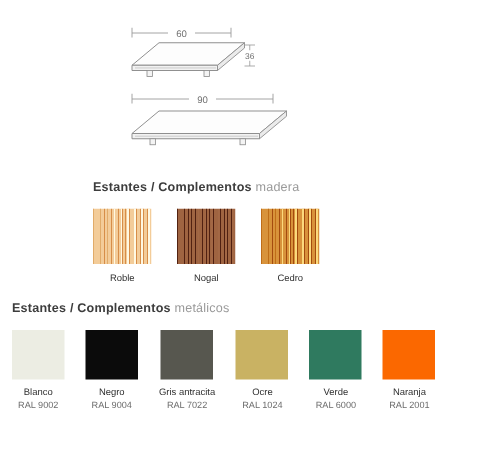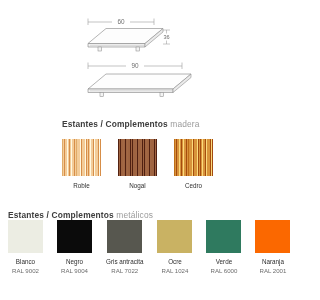--- a/index.html
+++ b/index.html
@@ -41,21 +41,20 @@
 
   #wood-header {
     position: absolute;
     left: 62px;
     top: 119px;
   }
   #metal-header {
     position: absolute;
     left: 8px;
     top: 200px;
-    margin-top: 10px;
   }
 
   
   .swatch-row {
     position: absolute;
     display: flex;
   }
   #wood-row {
     left: 62px;
     top: 139px;

